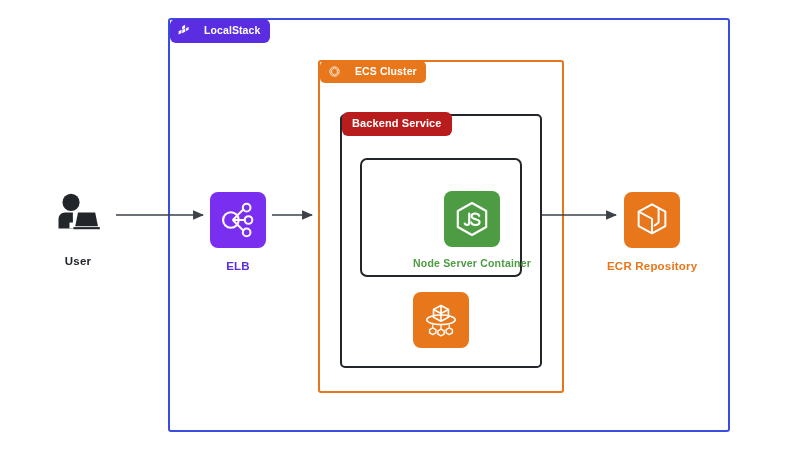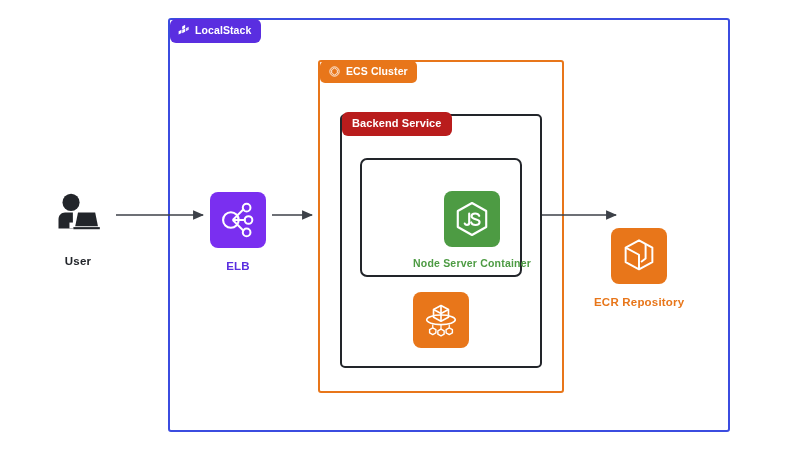--- a/index.html
+++ b/index.html
@@ -58,21 +58,21 @@
     height: 119px;
     border: 2px solid #22252a;
     border-radius: 7px;
   }
 
   
   .group-label {
     position: absolute;
     display: inline-flex;
     align-items: center;
-    gap: 5px;
+    gap: 14px;
     padding: 4px 9px 5px 8px;
     border-radius: 5px;
     white-space: nowrap;
     font-size: 10.5px;
     font-weight: 700;
     letter-spacing: .1px;
     line-height: 1;
     color: #ffffff;
   }
   .label-localstack {
@@ -140,21 +140,21 @@
     white-space: nowrap;
   }
 
   .node-user  { left: 50px;  top: 186px; }
   .node-user .node-label { color: #22252a; margin-top: 14px; }
 
   .node-elb   { left: 210px; top: 192px; }
   .node-elb .node-tile { background: #7a2ff0; }
   .node-elb .node-label { color: #5a2ee0; }
 
-  .node-ecr   { left: 594px; top: 192px; margin-top: 36px; }
+  .node-ecr   { left: 607px; top: 192px; }
   .node-ecr .node-tile { background: #e8761a; }
   .node-ecr .node-label { color: #e8761a; }
 
   .node-nodejs { left: 413px; top: 191px; }
   .node-nodejs .node-tile { background: #4d9b43; }
   .node-nodejs .node-label { color: #4d9b43; font-weight: 600; font-size: 10.5px; margin-top: 11px; }
 
   .node-ecstask { left: 413px; top: 292px; }
   .node-ecstask .node-tile { background: #e8761a; }
 

